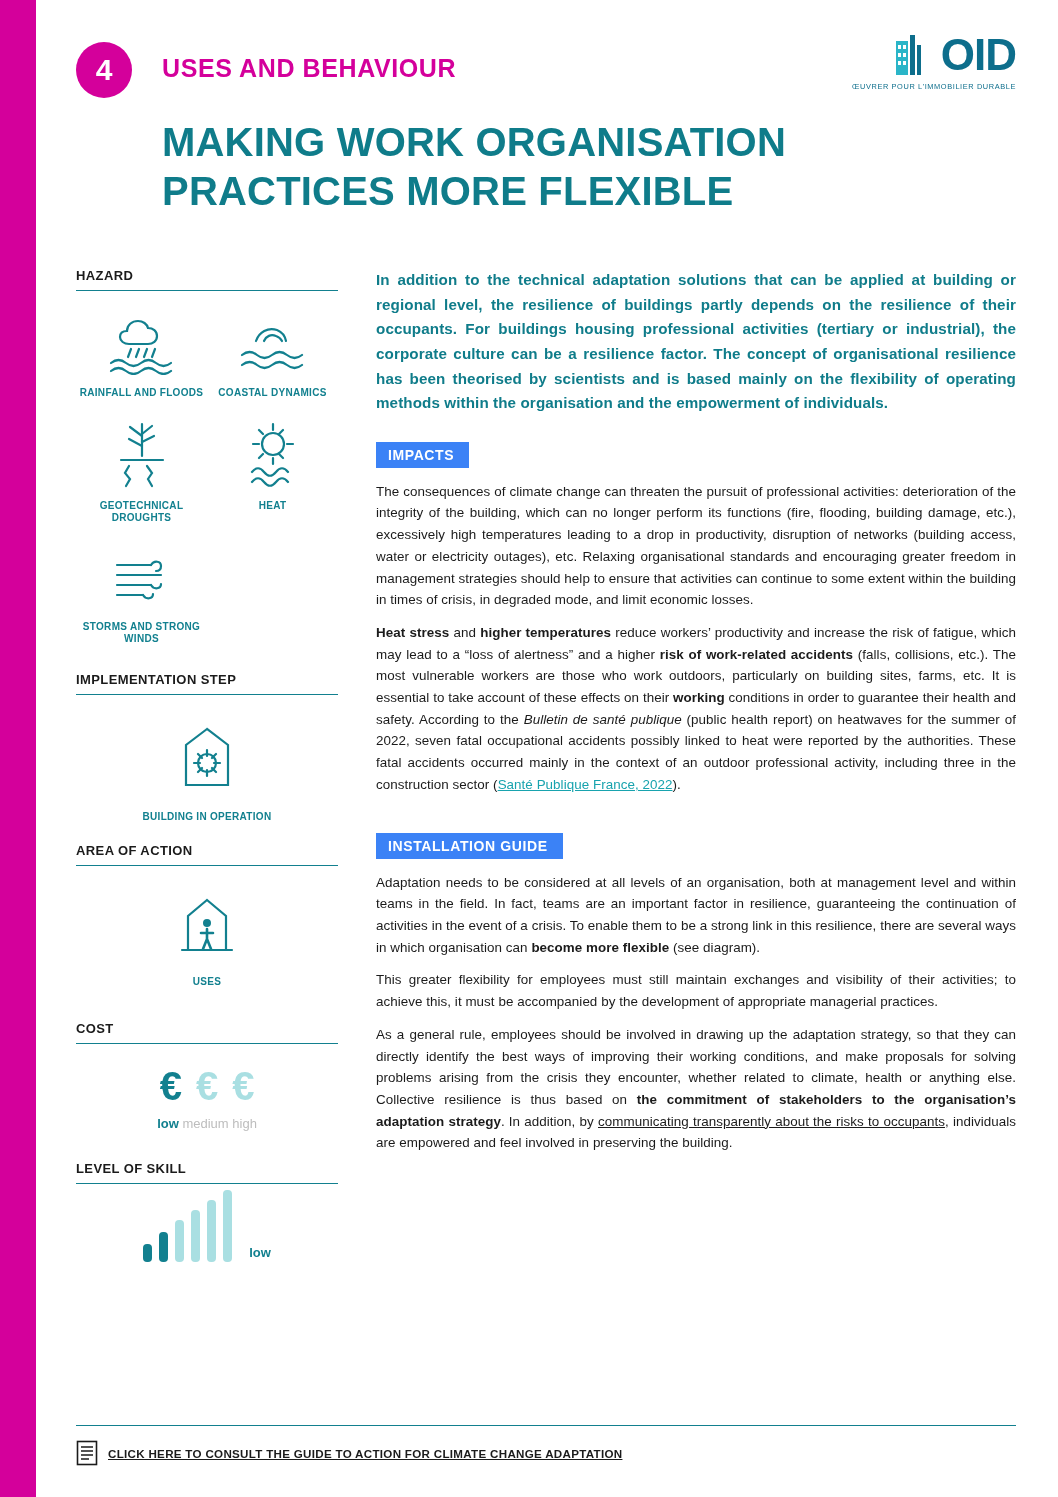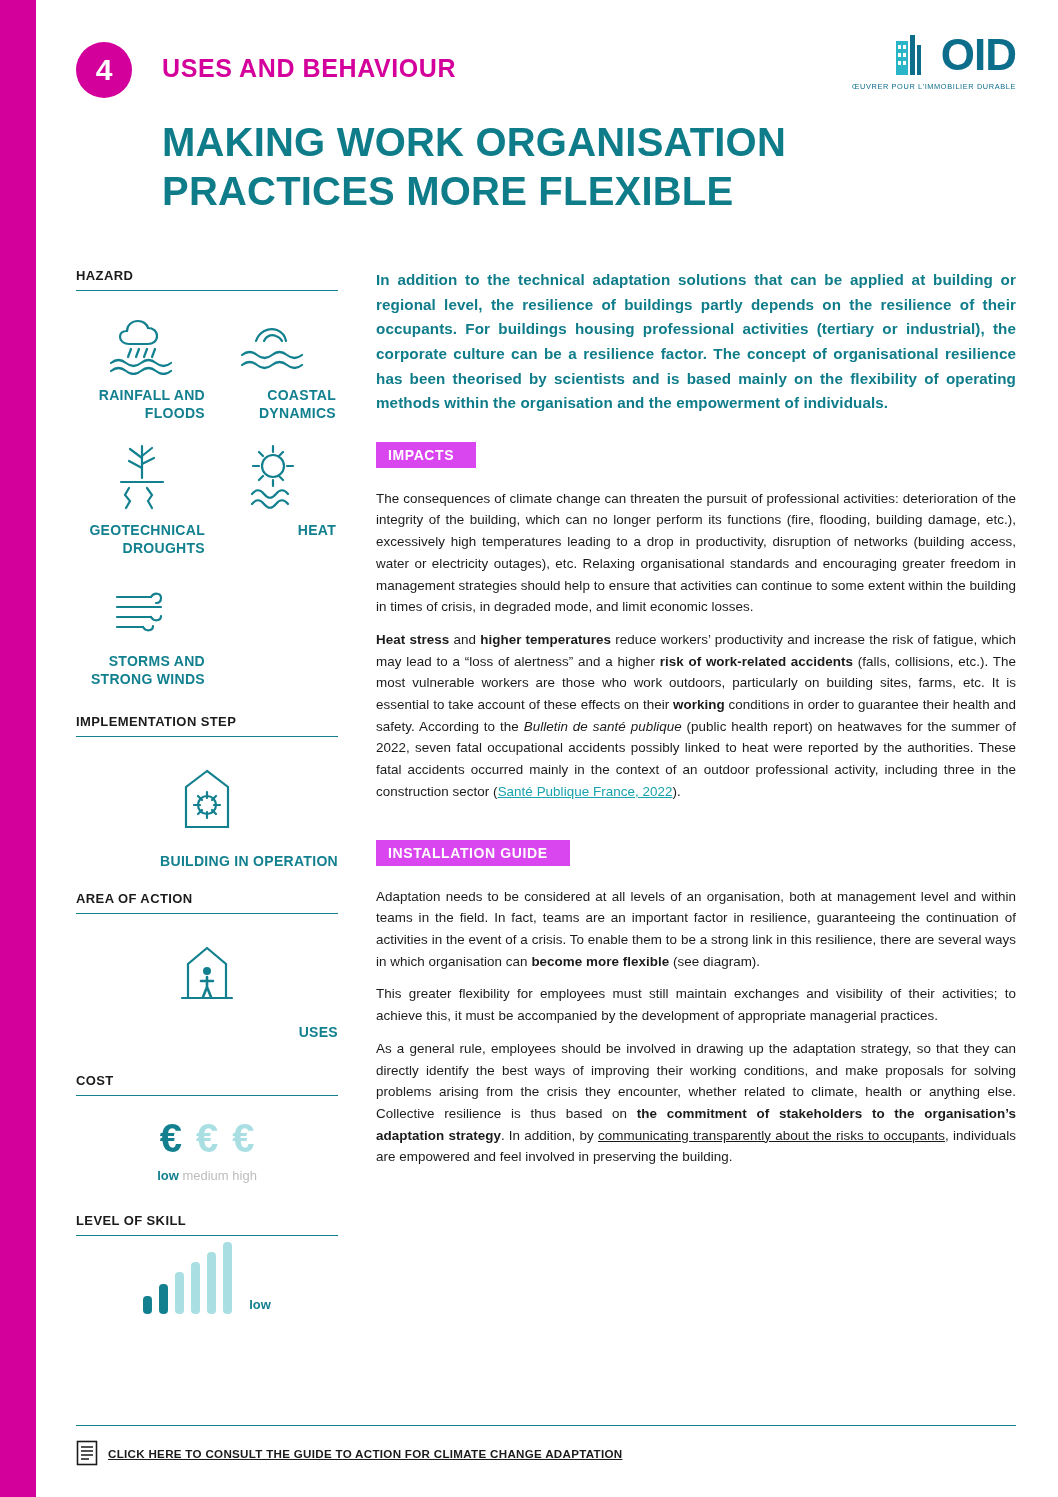--- a/index.html
+++ b/index.html
@@ -45,45 +45,45 @@
   
   .side { position:absolute; left:40px; top:268px; width:262px; }
   .side-label {
     font-size:13px; font-weight:bold; color:#1b1b1b; letter-spacing:.4px;
     padding-bottom:7px;
   }
   .side-rule { border-bottom:1.6px solid #12808f; margin-bottom:6px; }
   .icon-grid { display:flex; flex-wrap:wrap; }
   .icon-cell { width:50%; text-align:center; padding:14px 2px 4px; }
   .icon-cap {
-    color:#12808f; font-size:14px; font-weight:bold; line-height:1.25;
-    letter-spacing:.3px; margin-top:8px; text-transform:uppercase;text-align:right;
+    color:#12808f; font-size:10px; font-weight:bold; line-height:1.25;
+    letter-spacing:.3px; margin-top:8px; text-transform:uppercase;
   }
   .one-col { text-align:center; padding:20px 0 4px; }
   .cost-row { display:flex; align-items:baseline; justify-content:center; gap:14px; padding:16px 0 2px; }
   .euro { font-size:40px; font-weight:bold; line-height:1; }
   .euro.on { color:#12808f; }
   .euro.off { color:#a9dfe2; }
   .cost-caption { text-align:center; font-size:13px; margin-top:8px; }
   .cost-caption .on { color:#12808f; font-weight:bold; }
   .cost-caption .off { color:#bdbdbd; }
   .skill-row { display:flex; align-items:flex-end; justify-content:center; gap:7px; height:72px; padding-top:14px;}
   .bar { width:9px; border-radius:4px; }
   .skill-cap { font-size:13px; color:#12808f; font-weight:bold; margin-left:10px; align-self:flex-end; padding-bottom:2px;}
 
   
   .content { position:absolute; left:340px; top:268px; width:640px; }
   .lede {
     color:#0f7c8a; font-size:15.2px; line-height:1.62; font-weight:bold;
     text-align:justify; letter-spacing:.1px;
   }
   .section-tag {
-    display:inline-block; background:#d946ef; color:#fff;
+    display:inline-block; background:#3b82f6; color:#fff;
     font-size:14px; font-weight:bold; letter-spacing:.6px;
-    padding:5px 22px 5px 12px; margin:26px 0 20px;
+    padding:5px 15px 5px 12px; margin:26px 0 13px;
   }
   .content p {
     font-size:13.4px; line-height:1.62; text-align:justify; margin:0 0 11px;
     letter-spacing:.05px;
   }
   .content p b { font-weight:bold; }
   .content p i { font-style:italic; }
   a.link { color:#18a3ae; text-decoration:underline; }
   a.dark { color:#1b1b1b; text-decoration:underline; }
 

